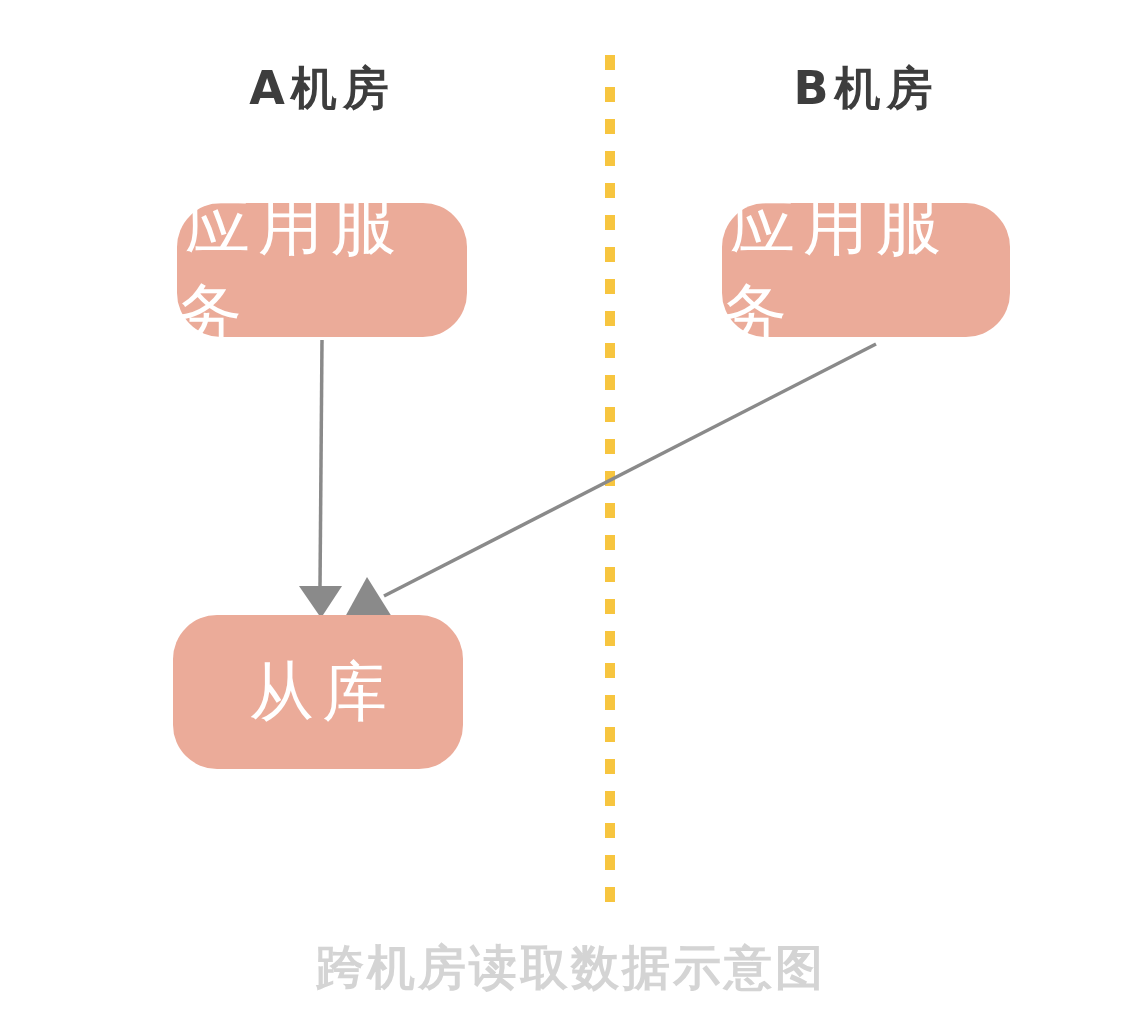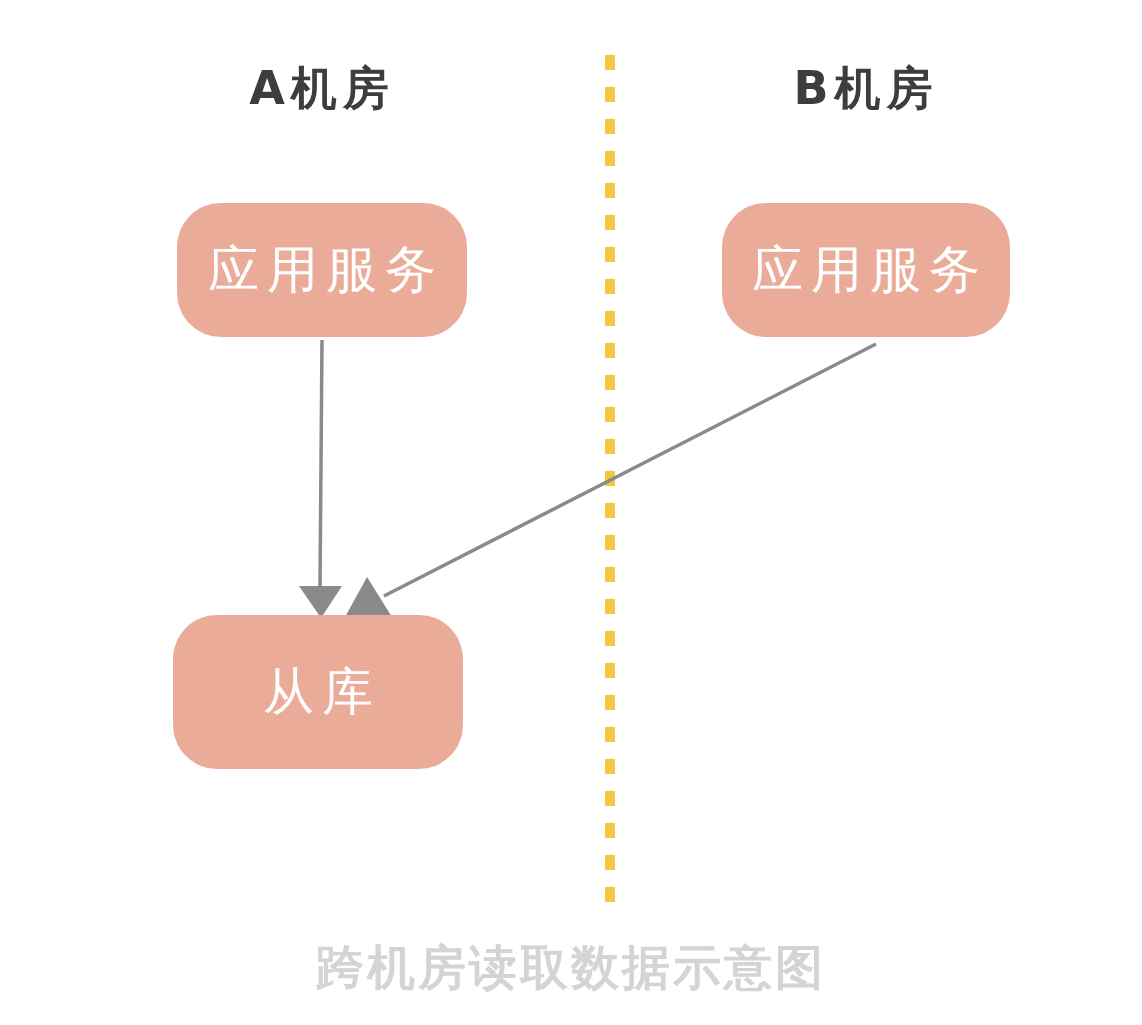--- a/index.html
+++ b/index.html
@@ -37,21 +37,21 @@
   .zone-label-a { left: 177px; width: 290px; }
   .zone-label-b { left: 722px; width: 288px; }
   .node {
     position: absolute;
     border-radius: 44px;
     background: #ebab99;
     display: flex;
     align-items: center;
     justify-content: center;
     color: #ffffff;
-    font-size: 51px;
+    font-size: 65px;
     letter-spacing: 8px;
     text-indent: 8px;
   }
   .node-app-a { left: 177px; top: 203px; width: 290px; height: 134px; }
   .node-app-b { left: 722px; top: 203px; width: 288px; height: 134px; }
   .node-slave { left: 173px; top: 615px; width: 290px; height: 154px; }
   .caption {
     position: absolute;
     left: 0;
     top: 936px;

